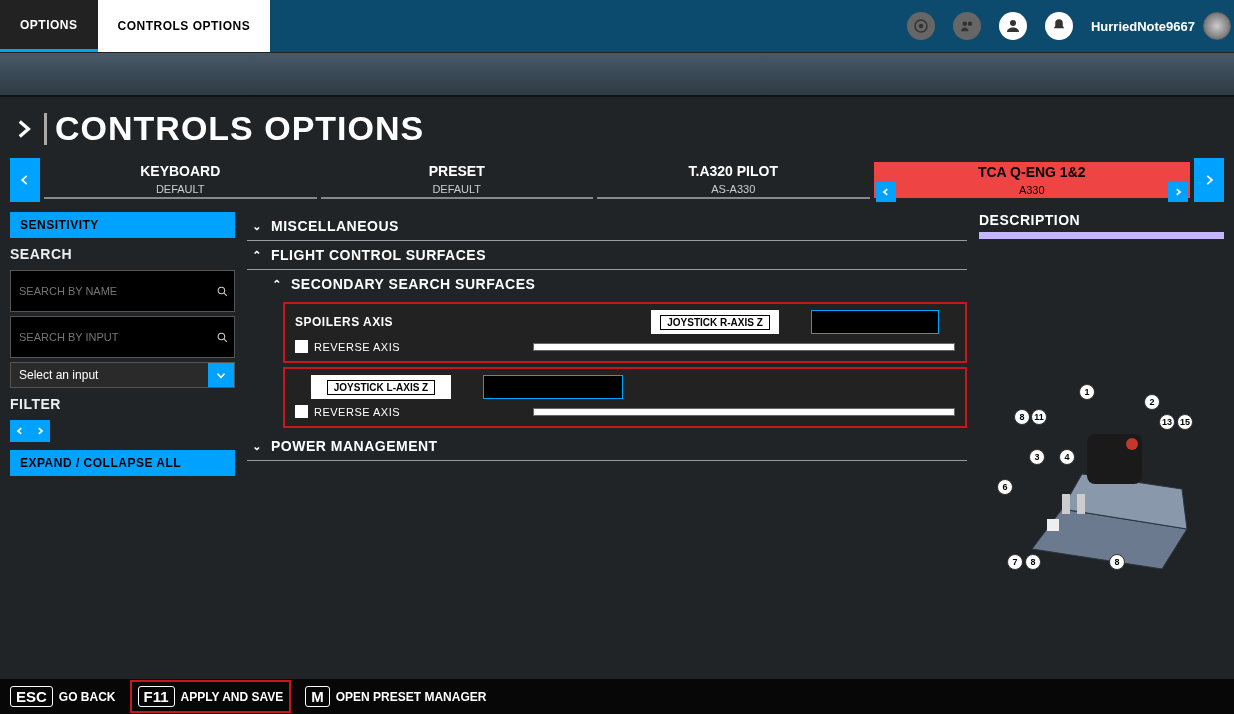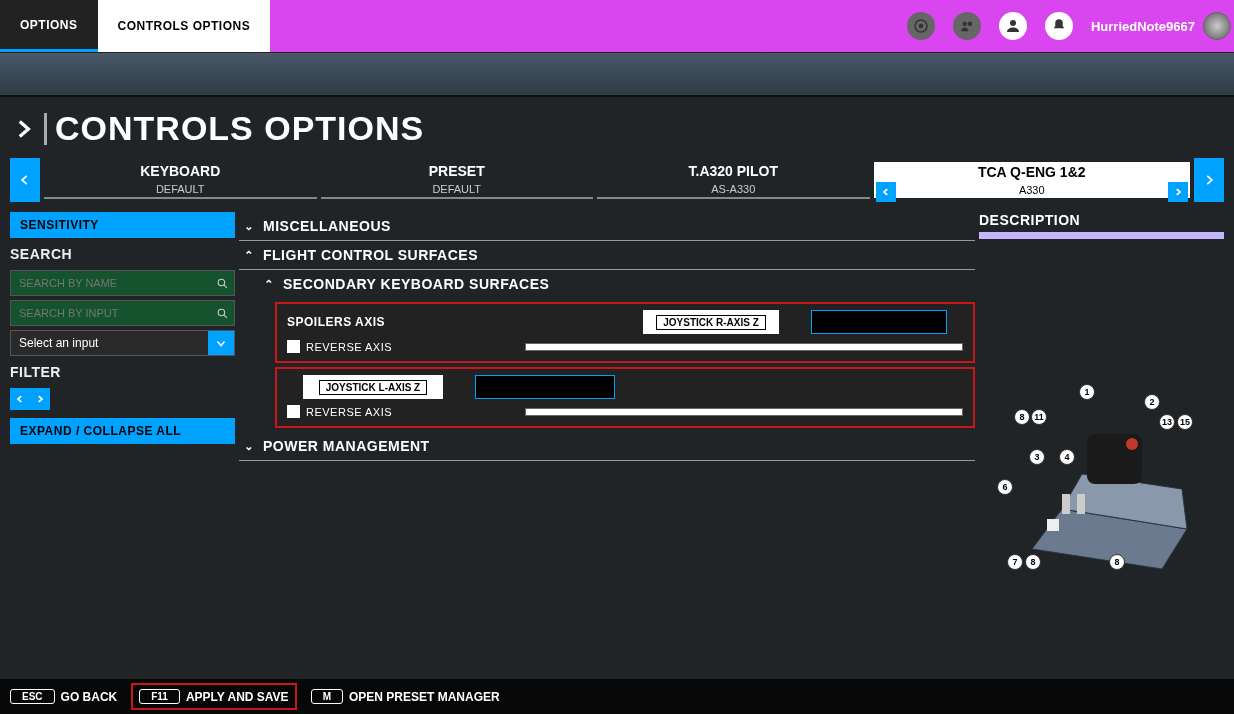--- a/index.html
+++ b/index.html
@@ -1,17 +1,17 @@
 <!DOCTYPE html>
 <html><head>
 <meta charset="utf-8">
 <style>
 *{margin:0;padding:0;box-sizing:border-box;font-family:"Segoe UI",Arial,sans-serif}
 body{width:1234px;height:714px;background:#1a1a1a;color:#fff;overflow:hidden;position:relative}
-.top-bar{height:53px;background:#d946ef;display:flex;align-items:stretch;border-bottom:1px solid #222}
+.top-bar{height:53px;background:#0c4a6e;display:flex;align-items:stretch;border-bottom:1px solid #222}
 .tab{display:flex;align-items:center;padding:0 20px;font-size:12px;font-weight:700;letter-spacing:.5px}
 .tab.active{background:#222;border-bottom:3px solid #00a2ff}
 .tab.white{background:#fff;color:#000}
 .spacer{flex:1}
 .top-icons{display:flex;align-items:center;gap:18px;padding-right:3px}
 .top-icon{width:28px;height:28px;border-radius:50%;background:#888;display:flex;align-items:center;justify-content:center}
 .top-icon svg{width:18px;height:18px;fill:#333}
 .user{display:flex;align-items:center;gap:8px;font-size:13px;font-weight:700}
 .avatar{width:28px;height:28px;border-radius:50%;background:radial-gradient(circle,#ccc,#555);border:1px solid #666}
 .cockpit{height:44px;background:linear-gradient(#495968,#2e3a44);border-bottom:2px solid #111}
@@ -19,27 +19,27 @@
 .title-row{display:flex;align-items:center;gap:8px;padding:6px 0 10px}
 .back-chevron{width:26px;height:26px}
 .divider-v{width:3px;height:32px;background:#aaa}
 .page-title{font-size:34px;font-weight:700;letter-spacing:1px}
 .dev-tabs{display:flex;align-items:center;gap:4px;height:44px}
 .dev-nav{width:30px;height:44px;background:#00a2ff;display:flex;align-items:center;justify-content:center;cursor:pointer}
 .dev-nav.small{width:20px;height:20px}
 .dev-tab{flex:1;text-align:center;border-bottom:2px solid #888;position:relative}
 .dev-tab .name{font-size:14px;font-weight:700;padding:2px 0}
 .dev-tab .preset{font-size:11px;color:#ccc;padding:2px 0}
-.dev-tab.active{background:#ffffff;color:#000;border-bottom:none}
+.dev-tab.active{background:#ef4444;color:#000;border-bottom:none}
 .dev-tab.active .preset{color:#000}
-.main{display:flex;gap:4px;margin-top:10px;flex:1;min-height:0}
+.main{display:flex;gap:12px;margin-top:10px;flex:1;min-height:0}
 .sidebar{width:225px;display:flex;flex-direction:column;gap:8px}
 .btn-blue{background:#00a2ff;color:#000;font-size:12px;font-weight:700;padding:6px 10px;text-align:left;letter-spacing:.5px}
 .section-label{font-size:14px;font-weight:600;letter-spacing:.5px;color:#eee}
-.search-box{display:flex;align-items:center;border:1px solid #555;background:#14532d;height:26px}
+.search-box{display:flex;align-items:center;border:1px solid #555;background:#000000;height:42px}
 .search-box input{flex:1;background:transparent;border:none;color:#999;padding:0 8px;font-size:11px;outline:none}
 .search-box .mag{width:24px;height:100%;display:flex;align-items:center;justify-content:center}
 .select{display:flex;border:1px solid #555}
 .select span{flex:1;padding:5px 8px;font-size:12px;background:#2a2a2a}
 .select .dd{width:26px;background:#00a2ff;display:flex;align-items:center;justify-content:center}
 .filter-row{display:flex;align-items:center}
 .filter-nav{width:20px;height:22px;background:#00a2ff;display:flex;align-items:center;justify-content:center;cursor:pointer}
 .filter-val{flex:1;text-align:center;font-size:12px;font-weight:600;background:#2a2a2a;line-height:22px}
 .center{flex:1;min-width:0}
 .cat{display:flex;align-items:center;gap:8px;font-size:14px;font-weight:600;padding:6px 4px;border-bottom:1px solid #999;letter-spacing:.5px}
@@ -53,21 +53,21 @@
 .bind-slot.assigned{background:#fff;color:#000}
 .slot-inner{border:1px solid #000;padding:1px 6px;font-size:10px;font-weight:700;white-space:nowrap}
 .bind-bot{display:flex;align-items:center;margin-top:4px}
 .rev{flex:0 0 238px;display:flex;align-items:center;gap:6px;font-size:11px;letter-spacing:.5px}
 .chk{width:13px;height:13px;border:1px solid #fff;background:#fff;position:relative}
 .axis-bar{flex:1;height:8px;background:#fff;border:1px solid #666}
 .right{width:245px}
 .desc-title{font-size:14px;font-weight:700;letter-spacing:.5px;border-bottom:7px solid #c4b5fd;padding-bottom:4px}
 .diagram{margin-top:140px;height:220px;position:relative;display:flex;align-items:center;justify-content:center}
 .footer{position:absolute;bottom:0;left:0;right:0;height:35px;background:rgba(0,0,0,.7);display:flex;align-items:center;padding:0 10px;gap:14px;font-size:12px;font-weight:700}
-.key{border:1px solid #fff;border-radius:3px;padding:1px 11px;font-size:10px}
+.key{border:1px solid #fff;border-radius:3px;padding:1px 5px;font-size:15px}
 .footer-item{display:flex;align-items:center;gap:6px}
 .footer-item.boxed{border:2px solid #c8171a;padding:4px 6px}
 .chevron-svg{stroke:#fff;fill:none;stroke-width:3}
 .overlay-bg{position:absolute;top:97px;left:0;right:0;height:calc(714px - 97px - 35px);background:rgba(40,45,52,.5);z-index:-1}
 .throttle-img{width:200px;height:180px;position:relative}
 .circ{position:absolute;width:16px;height:16px;border:1.5px solid #333;background:#fff;border-radius:50%;font-size:9px;color:#000;display:flex;align-items:center;justify-content:center;font-weight:700}
 </style>
 </head>
 <body>
 
@@ -212,21 +212,21 @@
           <span class="chev">⌄</span>
           <span>MISCELLANEOUS</span>
         </div>
       <div class="cat">
           <span class="chev">⌃</span>
           <span>FLIGHT CONTROL SURFACES</span>
         </div>
       <div class="sub">
         <div class="cat" style="border-bottom:none">
             <span class="chev">⌃</span>
-            <span>SECONDARY KEYBOARD SURFACES</span>
+            <span>SECONDARY SEARCH SURFACES</span>
           </div>
       </div>
       <div class="sub2">
         <div class="binding">
           <div class="bind-top">
             <div class="bind-name">SPOILERS AXIS</div>
             <div class="bind-slot assigned">
                 <div class="slot-inner">JOYSTICK R-AXIS Z</div>
               </div>
             <div class="bind-slot" style="border-color:#00a2ff"></div>

